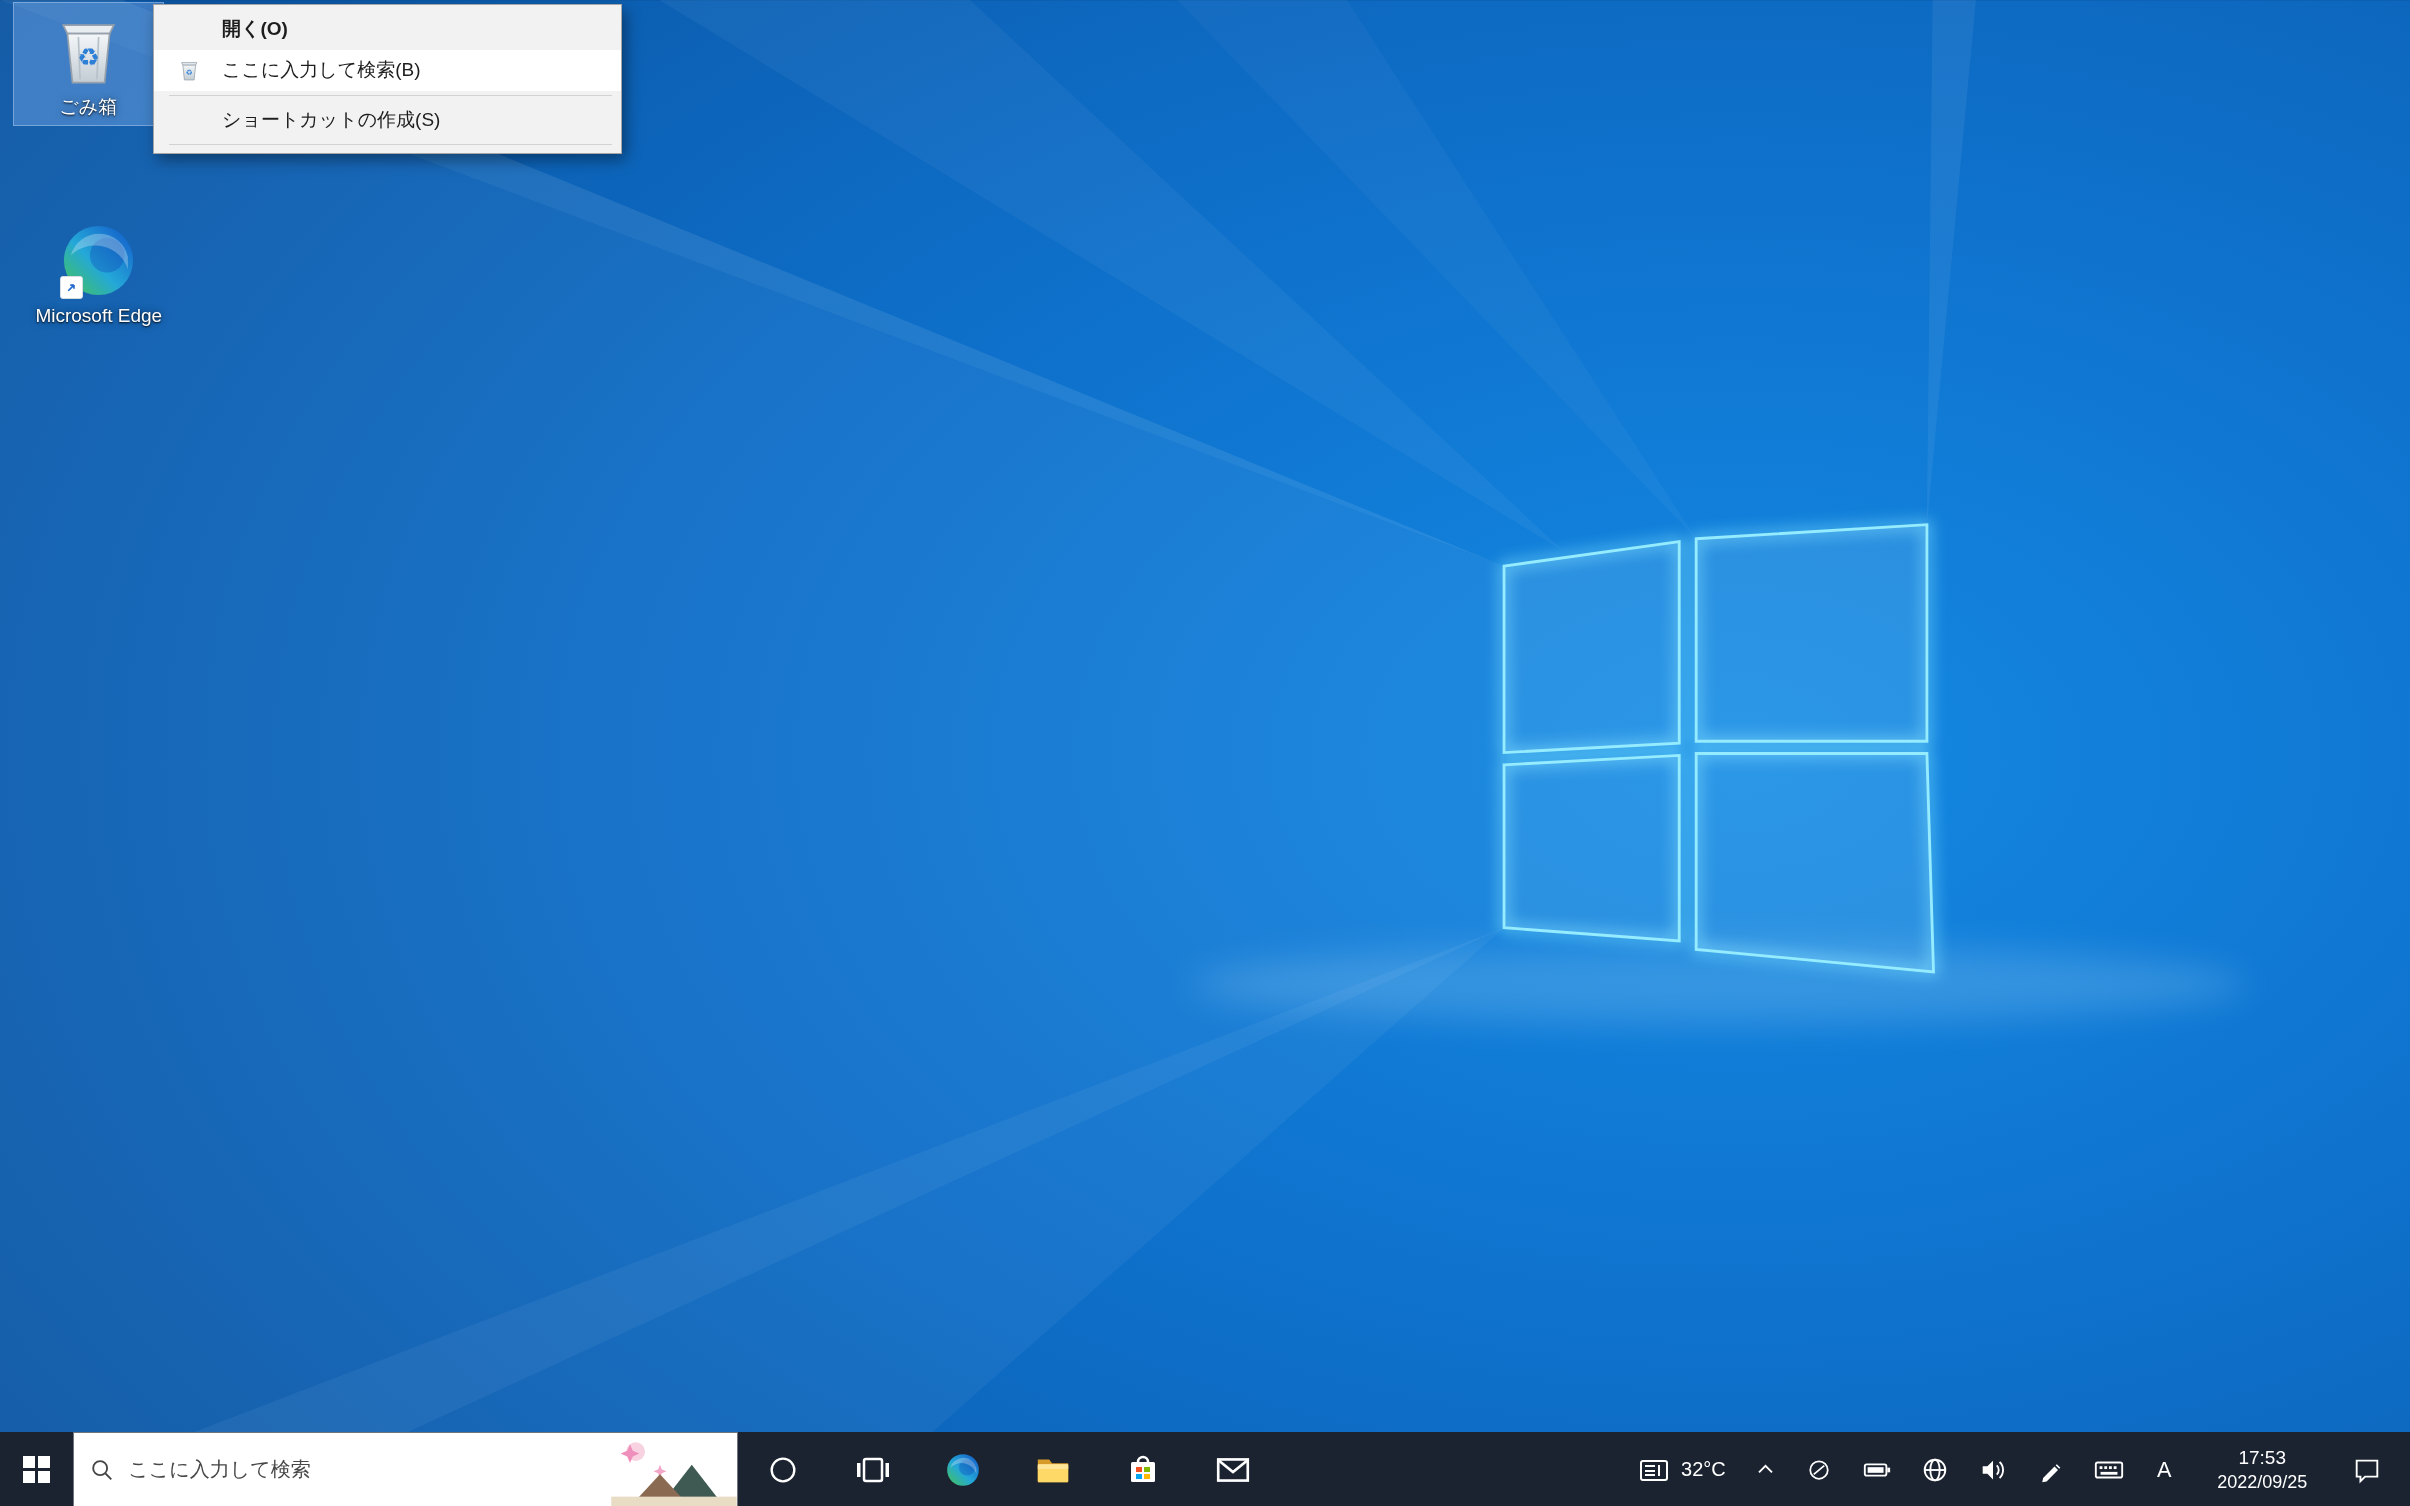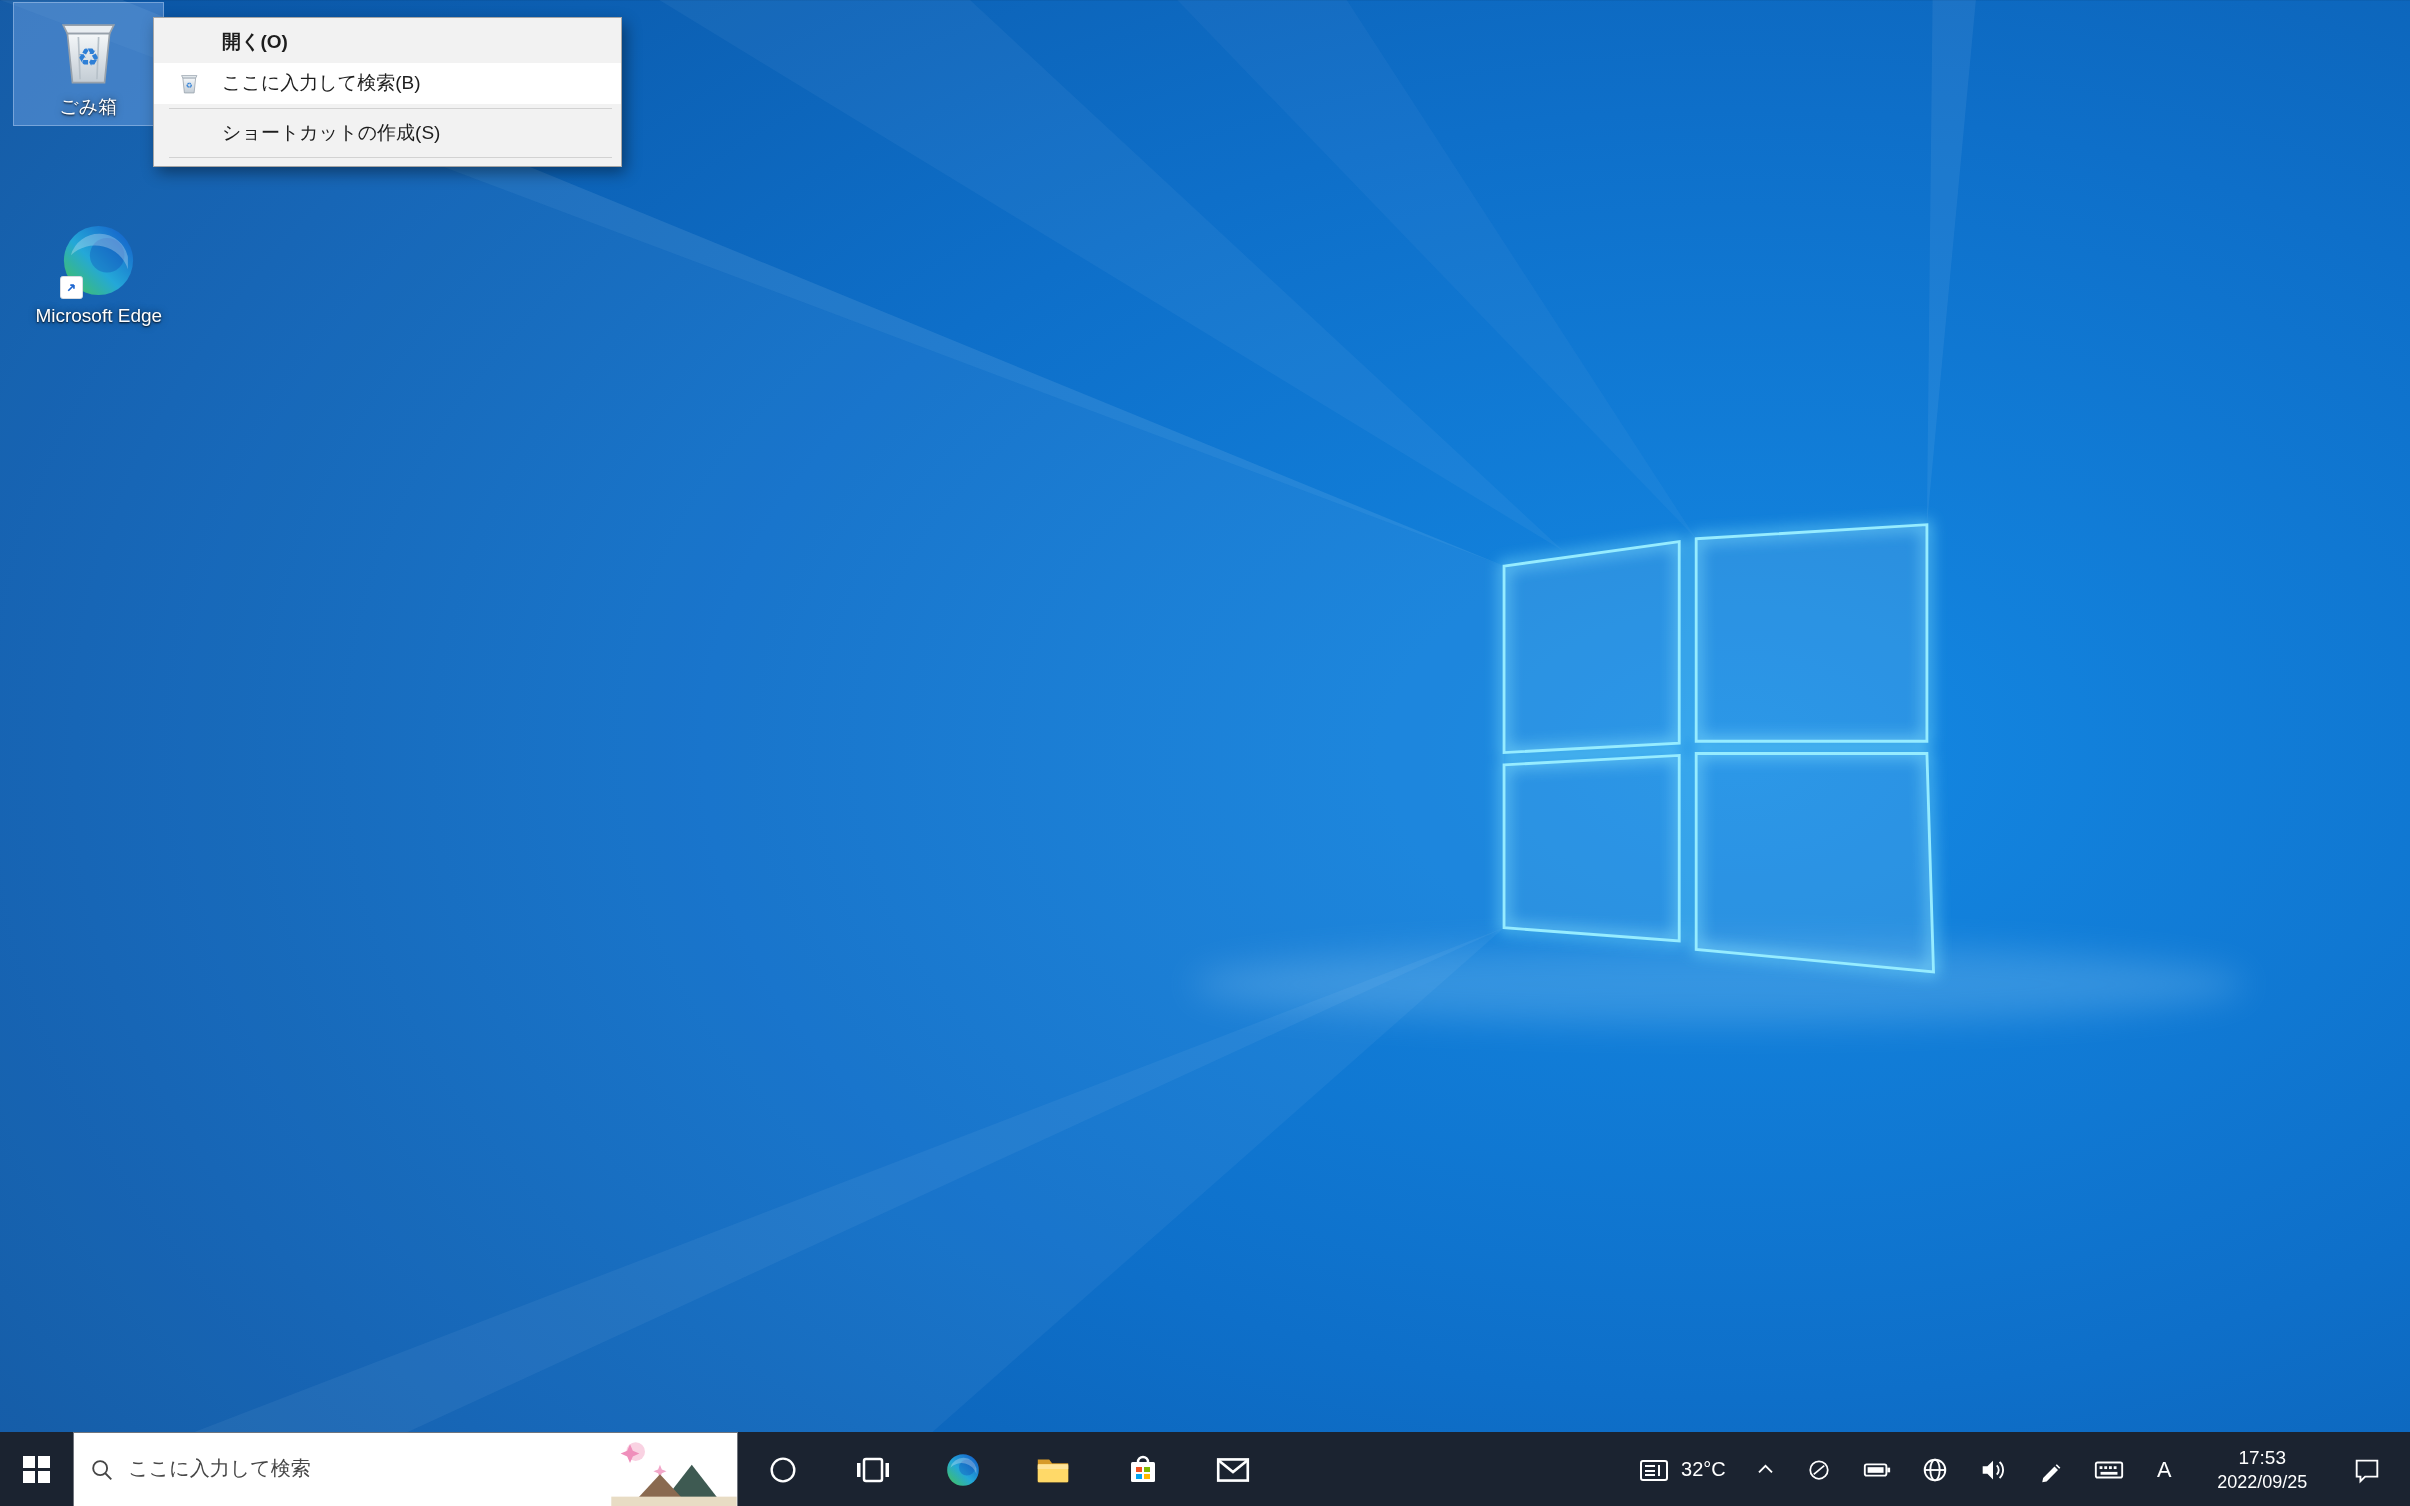--- a/index.html
+++ b/index.html
@@ -11,42 +11,42 @@
   .desktop-icon{position:absolute;display:flex;flex-direction:column;align-items:center;
                 padding:5.6px 3.8px;z-index:10;}
   .desktop-icon.selected{background:rgba(116,166,230,.45);outline:0.9px solid rgba(185,212,250,.6);}
   .icon-img{width:85px;height:85px;position:relative;display:flex;align-items:center;justify-content:center;}
   .icon-label{margin-top:2.8px;font-size:19px;color:#fff;text-align:center;line-height:1.2;
               text-shadow:0 0.9px 1.9px rgba(0,0,0,.85),0 0 7.5px rgba(0,0,0,.5);}
   .shortcut-arrow{position:absolute;left:3.8px;bottom:3.8px;width:21px;height:21px;background:#fff;
                   border-radius:2.8px;border:0.9px solid #d6dbe2;display:flex;align-items:center;justify-content:center;}
 
   
-  #context-menu{position:absolute;left:153px;top:17px;width:467px;background:#f2f2f2;
+  #context-menu{position:absolute;left:153px;top:4px;width:467px;background:#f2f2f2;
                 border:0.9px solid #a6a6a6;box-shadow:3.8px 5.6px 15px rgba(0,0,0,.42);
                 padding:3.8px 0;z-index:60;}
   .menu-item{position:relative;height:41px;display:flex;align-items:center;
              padding-left:68px;font-size:19px;color:#1d1d1d;white-space:nowrap;}
   .menu-item.bold{font-weight:bold;}
   .menu-item.highlighted{background:#ffffff;}
   .mi-icon{position:absolute;left:22.6px;top:8.5px;width:24.5px;height:24.5px;}
   .menu-sep{height:0.9px;background:#d2d2d2;margin:3.8px 9.4px 3.8px 15px;}
 
   
   #taskbar{position:absolute;left:0;bottom:0;width:2411px;height:75px;background:#1b2330;
            display:flex;align-items:stretch;justify-content:space-between;z-index:100;}
   .tb-left{display:flex;align-items:stretch;}
   .tb-btn{display:flex;align-items:center;justify-content:center;}
   #start-button{width:73px;}
   .win-logo{display:grid;grid-template-columns:12.2px 12.2px;grid-template-rows:12.2px 12.2px;gap:2.8px;}
   .win-logo span{background:#fff;display:block;}
   #search-box{width:665px;background:#fff;border:0.9px solid #70757d;display:flex;align-items:center;box-sizing:border-box;}
   .search-icon{margin:0 11.3px 0 15px;flex:0 0 auto;}
   #search-input{border:none;outline:none;flex:1;font-size:20px;color:#222;background:transparent;
-                height:100%;font-family:Liberation Mono, monospace;min-width:0;}
+                height:100%;font-family:Liberation Serif, serif;min-width:0;}
   #search-input::placeholder{color:#474747;opacity:1;}
   .search-art{position:relative;width:126px;height:73px;flex:0 0 auto;overflow:hidden;}
   .app-btn{width:90px;}
 
   .tb-right{display:flex;align-items:center;padding-right:11.3px;}
   .tray-widget{display:flex;align-items:center;gap:11.3px;padding:8px 15px;height:100%;}
   .temp{color:#fff;font-size:20px;}
   .tray-btn{width:58px;height:100%;display:flex;align-items:center;justify-content:center;}
   .chevron-btn{width:49px;}
   .ime{color:#fff;font-size:21.7px;width:53px;text-align:center;height:100%;display:flex;

